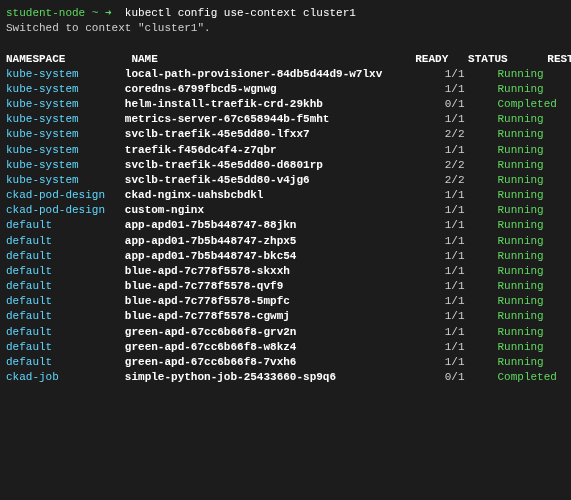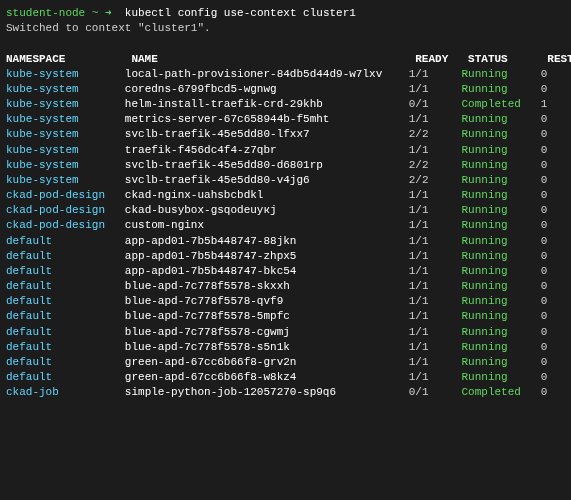--- a/index.html
+++ b/index.html
@@ -21,50 +21,49 @@
     }
     .line {
       white-space: pre;
       display: block;
     }
     .prompt-user { color: #5fd75f; margin-top: 29px; }
     .prompt-arrow { color: #5fd75f; }
     .cmd { color: #ffffff; }
     .output { color: #d0d0d0; }
     .ns { color: #5fd7ff; text-align: center; }
-    .name-col { color: #ffffff; }
+    .name-col { color: #ffffff; font-weight: bold; }
     .running { color: #5fd75f; }
     .completed { color: #5fd75f; }
     .header-col { color: #ffffff; font-weight: bold; }
-    .zero { color: #d0d0d0; }
+    .zero { color: #d0d0d0; margin-left: 36px; }
   </style>
 </head>
 <body>
 
 <div class="terminal">
 <span class="line"><span class="prompt-user">student-node</span><span style="color:#d0d0d0;"> </span><span class="prompt-arrow">~ ➜</span><span class="cmd">  kubectl config use-context cluster1</span></span>
     <span class="line"><span class="output">Switched to context "cluster1".</span></span>
     <span class="line">&nbsp;</span>
     <span class="line"><span class="header-col">NAMESPACE          NAME                                       READY   STATUS      RESTARTS   AGE</span></span>
     <span class="line"><span class="ns">kube-system       </span><span class="name-col">local-path-provisioner-84db5d44d9-w7lxv    </span><span class="zero">1/1     </span><span class="running">Running     </span><span class="zero">0          </span></span>
     <span class="line"><span class="ns">kube-system       </span><span class="name-col">coredns-6799fbcd5-wgnwg                    </span><span class="zero">1/1     </span><span class="running">Running     </span><span class="zero">0          </span></span>
     <span class="line"><span class="ns">kube-system       </span><span class="name-col">helm-install-traefik-crd-29khb             </span><span class="zero">0/1     </span><span class="completed">Completed   </span><span class="zero">1          </span></span>
     <span class="line"><span class="ns">kube-system       </span><span class="name-col">metrics-server-67c658944b-f5mht            </span><span class="zero">1/1     </span><span class="running">Running     </span><span class="zero">0          </span></span>
     <span class="line"><span class="ns">kube-system       </span><span class="name-col">svclb-traefik-45e5dd80-lfxx7               </span><span class="zero">2/2     </span><span class="running">Running     </span><span class="zero">0          </span></span>
     <span class="line"><span class="ns">kube-system       </span><span class="name-col">traefik-f456dc4f4-z7qbr                    </span><span class="zero">1/1     </span><span class="running">Running     </span><span class="zero">0          </span></span>
     <span class="line"><span class="ns">kube-system       </span><span class="name-col">svclb-traefik-45e5dd80-d6801rp             </span><span class="zero">2/2     </span><span class="running">Running     </span><span class="zero">0          </span></span>
     <span class="line"><span class="ns">kube-system       </span><span class="name-col">svclb-traefik-45e5dd80-v4jg6               </span><span class="zero">2/2     </span><span class="running">Running     </span><span class="zero">0          </span></span>
     <span class="line"><span class="ns">ckad-pod-design   </span><span class="name-col">ckad-nginx-uahsbcbdkl                      </span><span class="zero">1/1     </span><span class="running">Running     </span><span class="zero">0          </span></span>
-    <span class="line"><span class="ns">ckad-pod-design   </span><span class="name-col">ckad-busybox-gsqodeuyкj                    </span><span class="zero">1/1     </span><span class="running">Running     </span><span class="zero">0          </span></span>
     <span class="line"><span class="ns">ckad-pod-design   </span><span class="name-col">custom-nginx                               </span><span class="zero">1/1     </span><span class="running">Running     </span><span class="zero">0          </span></span>
     <span class="line"><span class="ns">default           </span><span class="name-col">app-apd01-7b5b448747-88jkn                 </span><span class="zero">1/1     </span><span class="running">Running     </span><span class="zero">0          </span></span>
     <span class="line"><span class="ns">default           </span><span class="name-col">app-apd01-7b5b448747-zhpx5                 </span><span class="zero">1/1     </span><span class="running">Running     </span><span class="zero">0          </span></span>
     <span class="line"><span class="ns">default           </span><span class="name-col">app-apd01-7b5b448747-bkc54                 </span><span class="zero">1/1     </span><span class="running">Running     </span><span class="zero">0          </span></span>
     <span class="line"><span class="ns">default           </span><span class="name-col">blue-apd-7c778f5578-skxxh                  </span><span class="zero">1/1     </span><span class="running">Running     </span><span class="zero">0          </span></span>
     <span class="line"><span class="ns">default           </span><span class="name-col">blue-apd-7c778f5578-qvf9                   </span><span class="zero">1/1     </span><span class="running">Running     </span><span class="zero">0          </span></span>
     <span class="line"><span class="ns">default           </span><span class="name-col">blue-apd-7c778f5578-5mpfc                  </span><span class="zero">1/1     </span><span class="running">Running     </span><span class="zero">0          </span></span>
     <span class="line"><span class="ns">default           </span><span class="name-col">blue-apd-7c778f5578-cgwmj                  </span><span class="zero">1/1     </span><span class="running">Running     </span><span class="zero">0          </span></span>
-    <span class="line"><span class="ns">default           </span><span class="name-col">blue-apd-7c778f5578-s5n1k                  </span><span class="zero">1/1     </span><span class="running">Running     </span><span class="zero">0          </span></span>
     <span class="line"><span class="ns">default           </span><span class="name-col">green-apd-67cc6b66f8-grv2n                 </span><span class="zero">1/1     </span><span class="running">Running     </span><span class="zero">0          </span></span>
     <span class="line"><span class="ns">default           </span><span class="name-col">green-apd-67cc6b66f8-w8kz4                 </span><span class="zero">1/1     </span><span class="running">Running     </span><span class="zero">0          </span></span>
-    <span class="line"><span class="ns">ckad-job          </span><span class="name-col">simple-python-job-12057270-sp9q6           </span><span class="zero">0/1     </span><span class="completed">Completed   </span><span class="zero">0          </span></span>
+    <span class="line"><span class="ns">default           </span><span class="name-col">green-apd-67cc6b66f8-7vxh6                 </span><span class="zero">1/1     </span><span class="running">Running     </span><span class="zero">0          </span></span>
+    <span class="line"><span class="ns">ckad-job          </span><span class="name-col">simple-python-job-25433660-sp9q6           </span><span class="zero">0/1     </span><span class="completed">Completed   </span><span class="zero">0          </span></span>
     <span class="line">&nbsp;</span>
   </div>
 
 </body></html>

